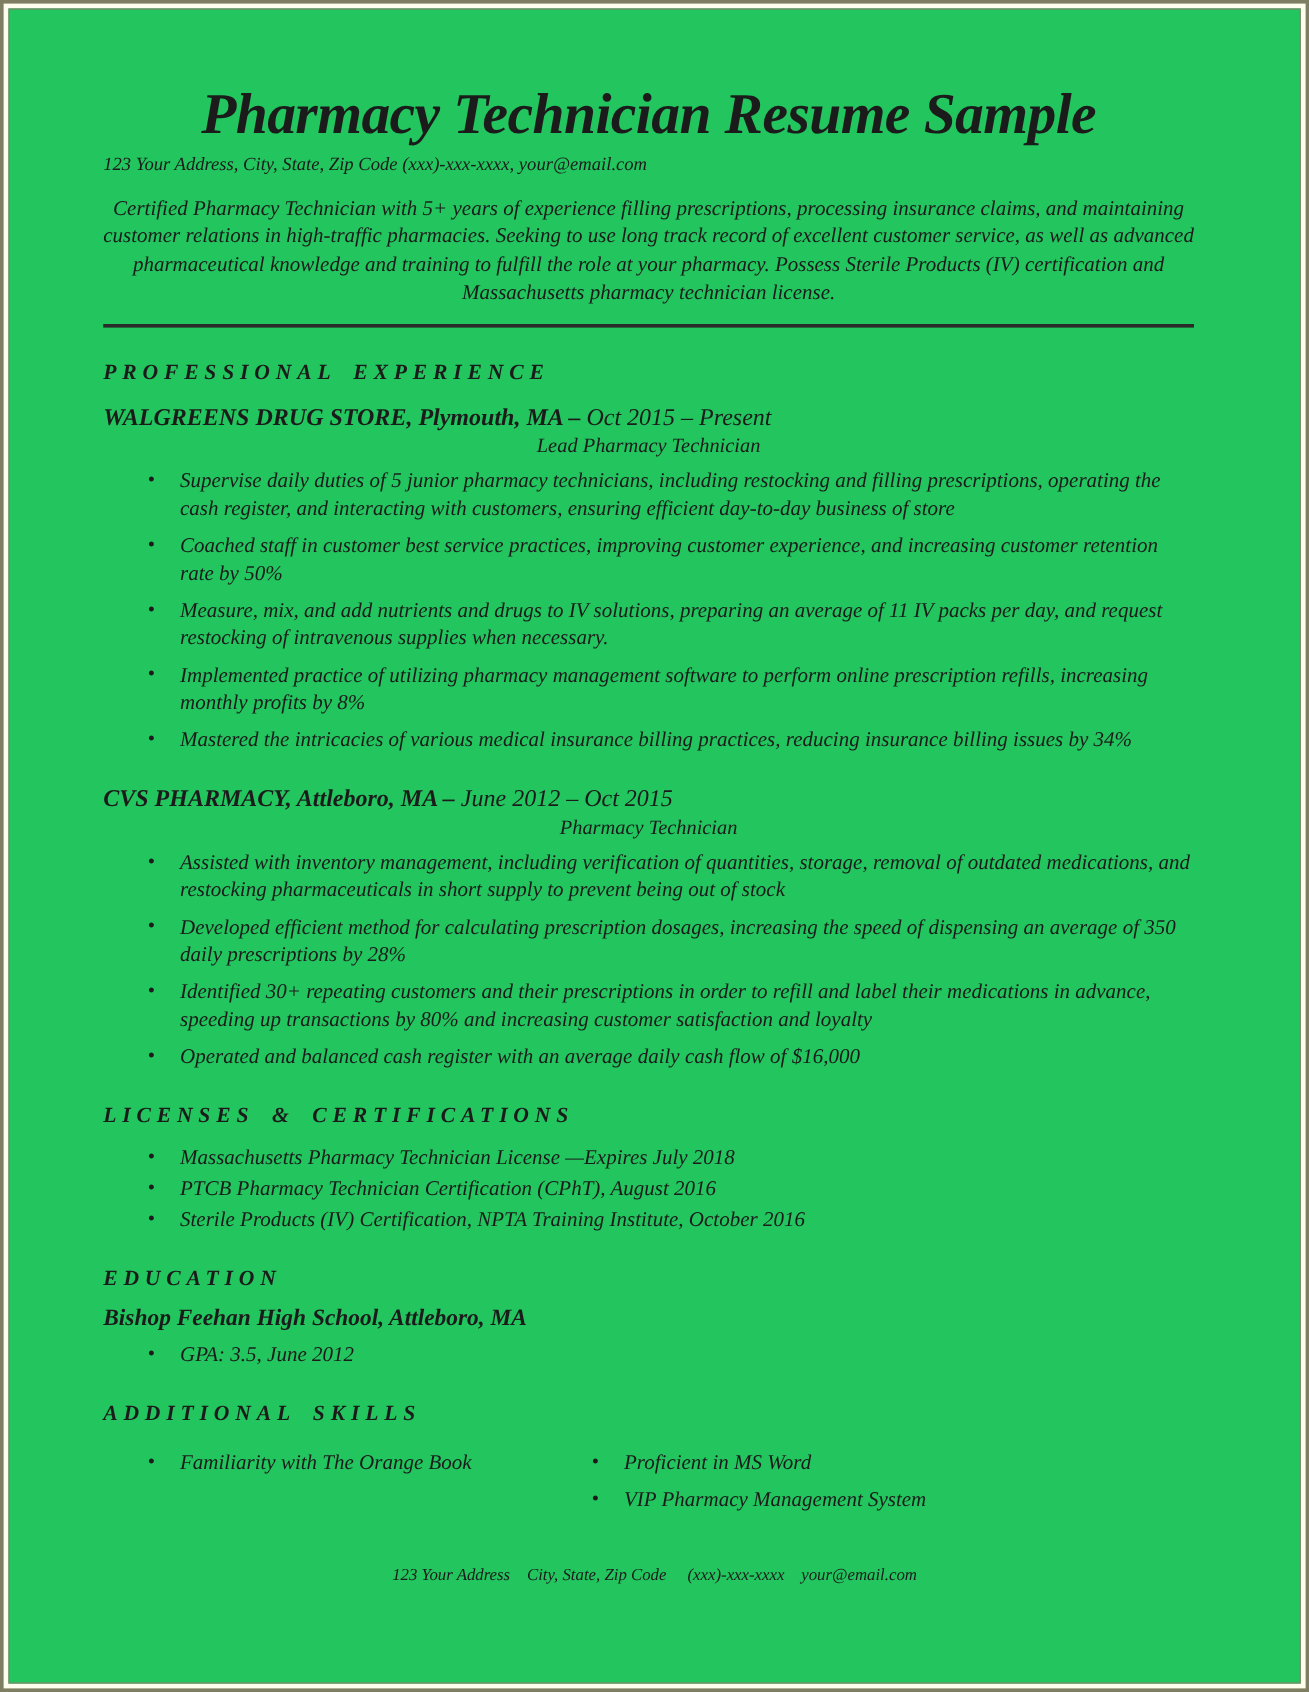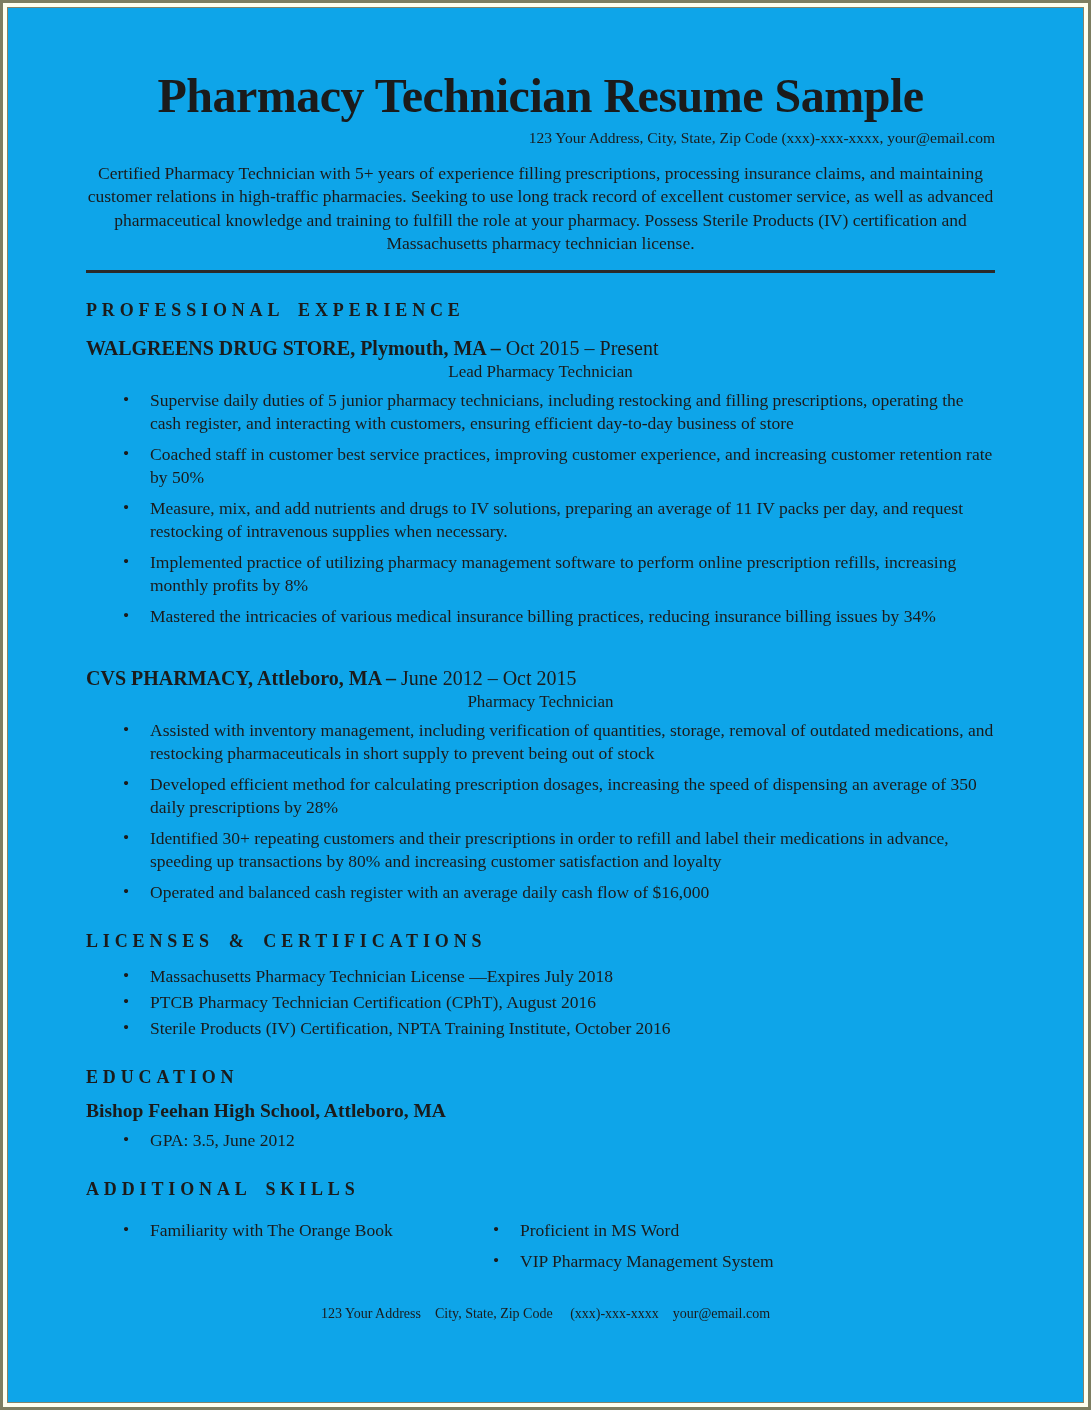--- a/index.html
+++ b/index.html
@@ -17,37 +17,38 @@
     border: 3px solid #7d7e62;
     background: #fffff0;
     padding: 4px;
   }
   .page-inner {
     position: relative;
     box-sizing: border-box;
     width: 100%;
     height: 100%;
     border: 1px solid #83846a;
-    background: #0ea5e9;
+    background: #22c55e;
     padding: 0 88px 0 78px;
     overflow: hidden;
+    font-style: italic;
   }
   
   .resume-title {
     margin: 62px 0 0 0;
     font-size: 48px;
     line-height: 1.08;
     font-weight: bold;
     text-align: center;
     letter-spacing: -0.5px;
   }
   .contact-line {
     margin: 7px 0 0 0;
     font-size: 15.5px;
-    text-align: right;
+    text-align: left;
   }
   .summary {
     margin: 15px 0 0 0;
     font-size: 17.5px;
     line-height: 23.5px;
     text-align: center;
   }
   .summary-divider {
     margin: 14px 0 0 0;
     border: none;
@@ -55,21 +56,21 @@
   }
   
   .section-heading {
     margin: 27px 0 0 0;
     font-size: 18px;
     font-weight: bold;
     letter-spacing: 0.27em;
     word-spacing: 0.30em;
   }
   .job { margin-top: 15px; }
-  .job + .job { margin-top: 38px; }
+  .job + .job { margin-top: 26px; }
   .job-heading {
     margin: 0;
     font-size: 20px;
     line-height: 1.2;
   }
   .job-heading .employer { font-weight: bold; }
   .job-role {
     margin: 2px 0 0 0;
     font-size: 17px;
     text-align: center;

